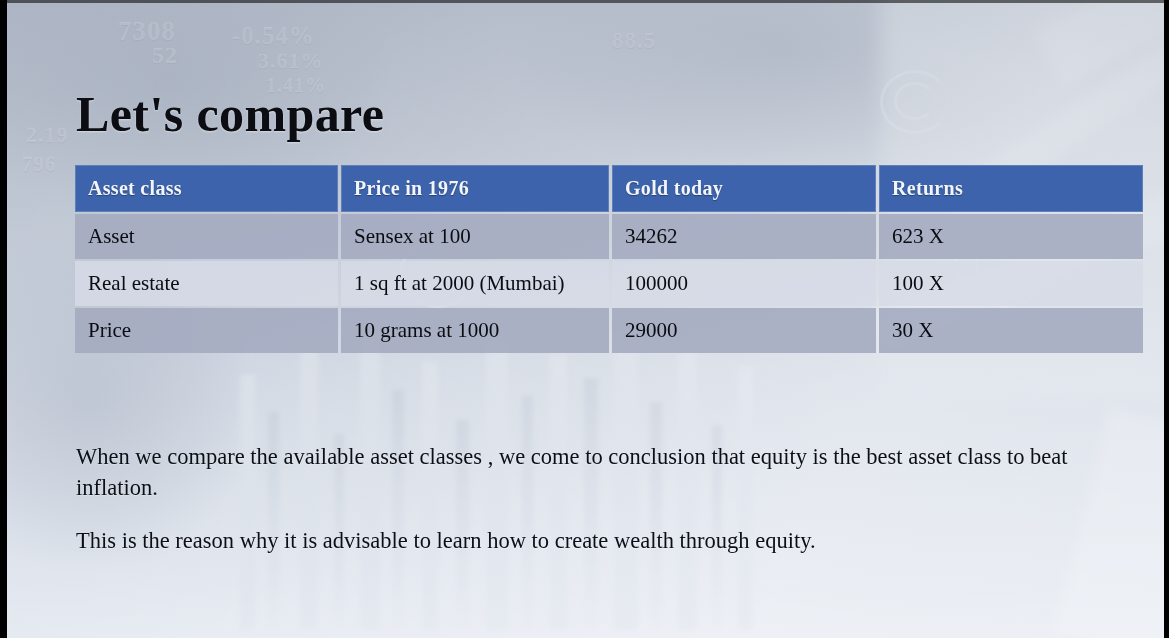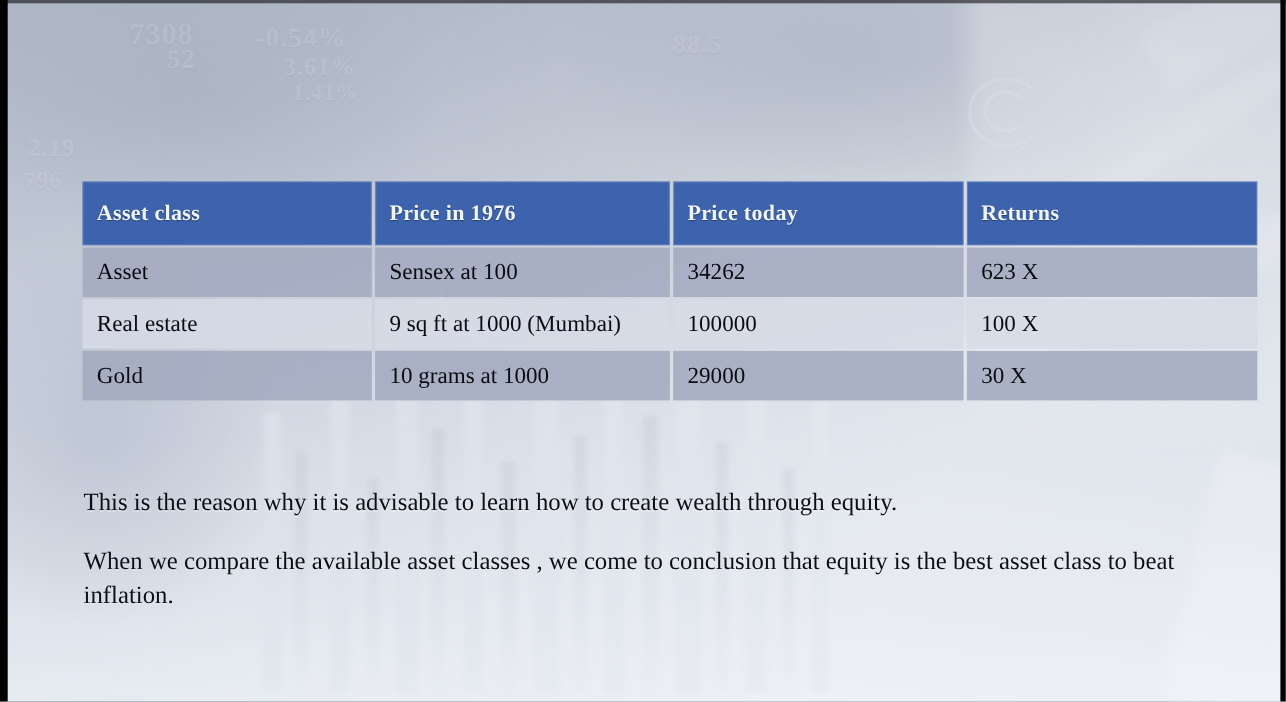--- a/index.html
+++ b/index.html
@@ -176,21 +176,21 @@
     height: 45px;
     font-size: 21px;
     font-weight: normal;
   }
   #compare-table thead th {
     background: #3c63ab;
     color: #f2f5fb;
     font-weight: bold;
     font-size: 20px;
     letter-spacing: 0.3px;
-    height: 58px;
+    height: 47px;
     text-shadow: 0 1px 1px rgba(0,0,0,0.35);
     box-shadow: inset 0 0 0 1px rgba(255,255,255,0.18);
     font-family: Liberation Serif, serif;
   }
   #compare-table tbody tr.odd td {
     background: rgba(163,170,191,0.88);
     color: #0a0c12;
   }
   #compare-table tbody tr.even td {
     background: rgba(214,219,230,0.85);
@@ -268,61 +268,62 @@
   <div class="bg-digits" style="left:152px; top:42px;  font-size:24px;">52</div>
   <div class="bg-digits" style="left:266px; top:74px;  font-size:20px;">1.41%</div>
   <div class="bg-digits" style="left:26px;  top:122px; font-size:22px;">2.19</div>
   <div class="bg-digits" style="left:22px;  top:152px; font-size:21px;">796</div>
   <div class="bg-digits" style="left:612px; top:28px;  font-size:23px;">88.5</div>
 
   <div class="bg-veil"></div>
 
   <div class="content">
 
+    <h1 id="page-title">Let's compare</h1>
 
     <table id="compare-table">
       <colgroup>
         <col class="col-1">
           <col class="col-2">
           <col class="col-3">
           <col class="col-4">
       </colgroup>
       <thead>
         <tr>
           <th>Asset class</th>
           <th>Price in 1976</th>
-          <th>Price today</th>
+          <th>Gold today</th>
           <th>Returns</th>
         </tr>
       </thead>
       <tbody>
         <tr class="odd">
           <td>Asset</td>
           <td>Sensex at 100</td>
           <td>34262</td>
           <td>623 X</td>
         </tr>
         <tr class="even">
           <td>Real estate</td>
-          <td>9 sq ft at 1000 (Mumbai)</td>
+          <td>1 sq ft at 2000 (Mumbai)</td>
           <td>100000</td>
           <td>100 X</td>
         </tr>
         <tr class="odd">
-          <td>Gold</td>
+          <td>Price</td>
           <td>10 grams at 1000</td>
           <td>29000</td>
           <td>30 X</td>
         </tr>
       </tbody>
     </table>
 
     <div id="body-copy">
+      <p>When we compare the available asset classes , we come to conclusion that equity is the best asset class to beat inflation.</p>
       <p>This is the reason why it is advisable to learn how to create wealth through equity.</p>
-      <p>When we compare the available asset classes , we come to conclusion that equity is the best asset class to beat inflation.</p>
     </div>
 
   </div>
 
   <div class="edge-top"></div>
   <div class="edge-left"></div>
   <div class="edge-right"></div>
 
 </div>
 

